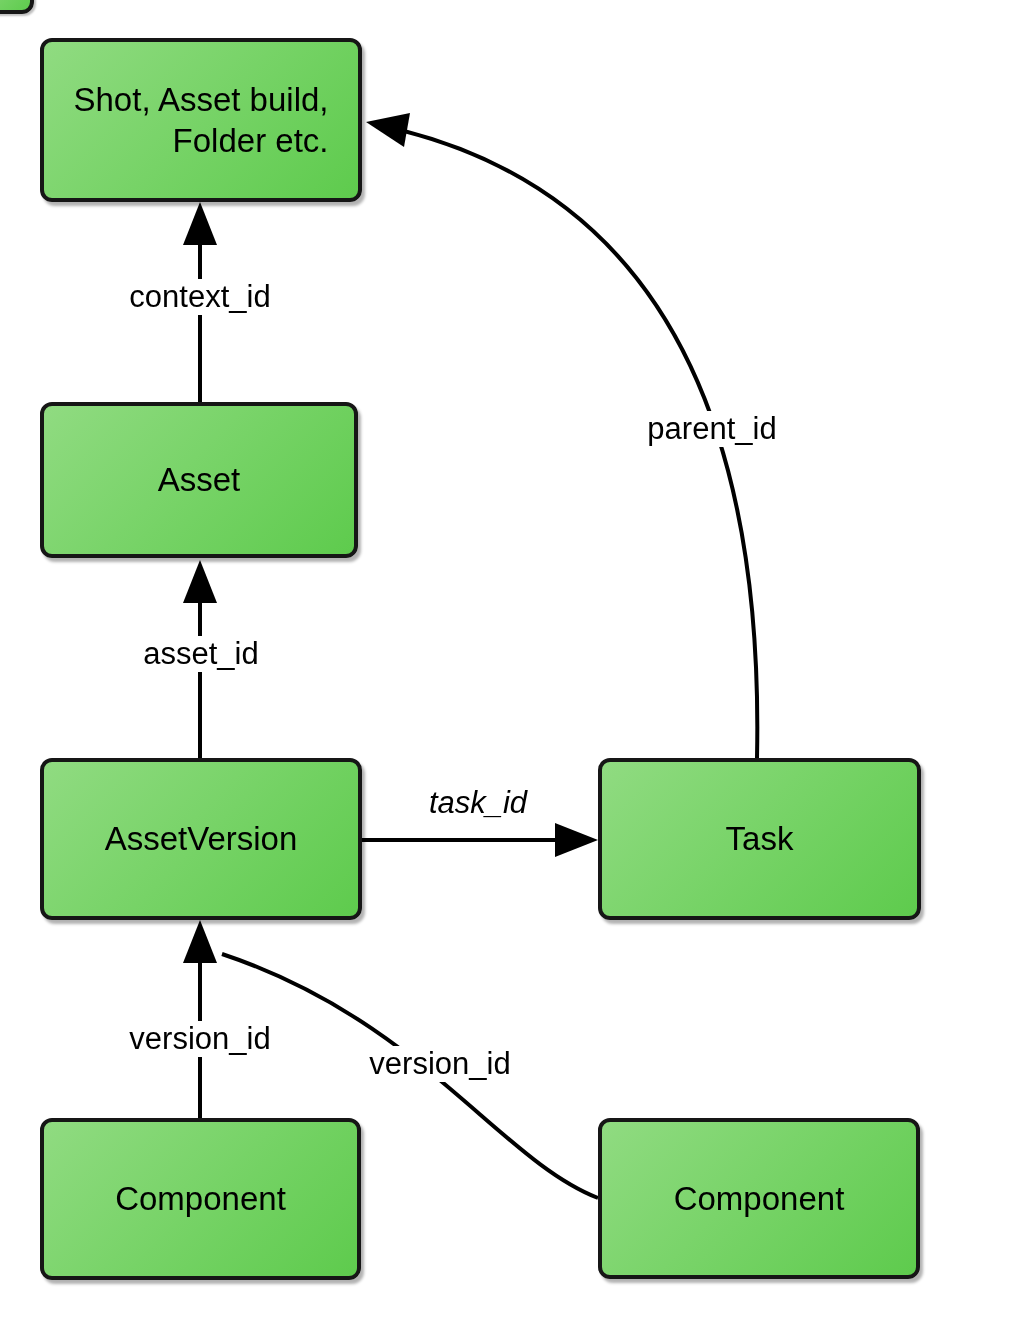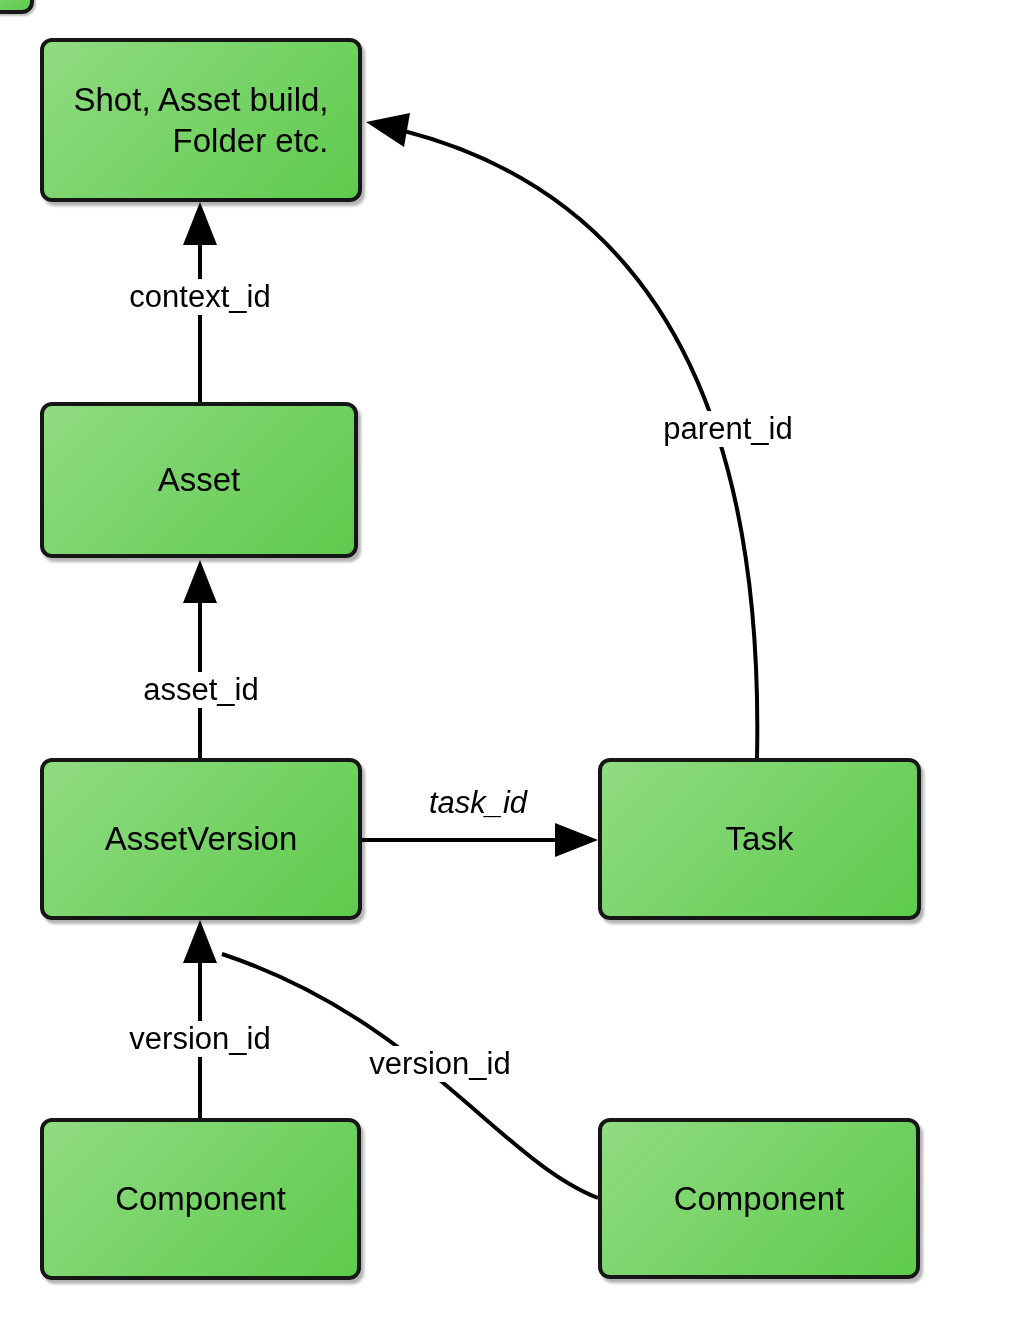--- a/index.html
+++ b/index.html
@@ -60,23 +60,23 @@
     position: absolute;
     z-index: 3;
     transform: translate(-50%, -50%);
     background: #ffffff;
     color: #000000;
     font-size: 31px;
     padding: 0 4px;
     white-space: nowrap;
   }
   #label-context-id       { left: 200px; top: 297px; text-align: center; }
-  #label-asset-id         { left: 201px; top: 654px; margin-top: 36px; }
+  #label-asset-id         { left: 201px; top: 654px; }
   #label-task-id          { left: 478px; top: 803px; font-style: italic; }
-  #label-parent-id        { left: 728px; top: 429px; }
+  #label-parent-id        { left: 712px; top: 429px; }
   #label-version-id-left  { left: 200px; top: 1039px; }
   #label-version-id-right { left: 440px; top: 1064px; }
 </style>
 </head>
 <body>
 
 <div class="canvas">
 
   <svg class="edges" width="1026" height="1328" viewBox="0 0 1026 1328" aria-hidden="true">
 

